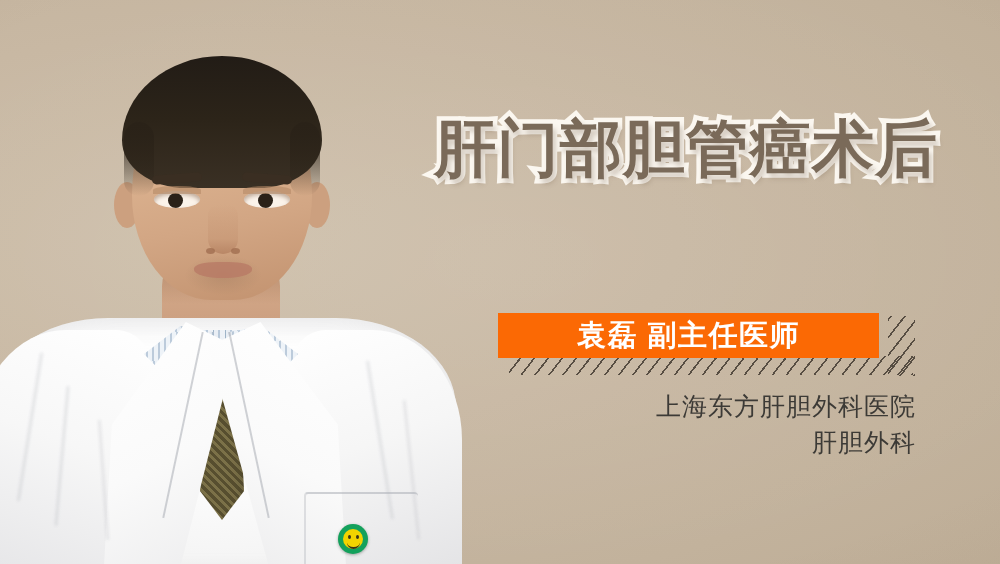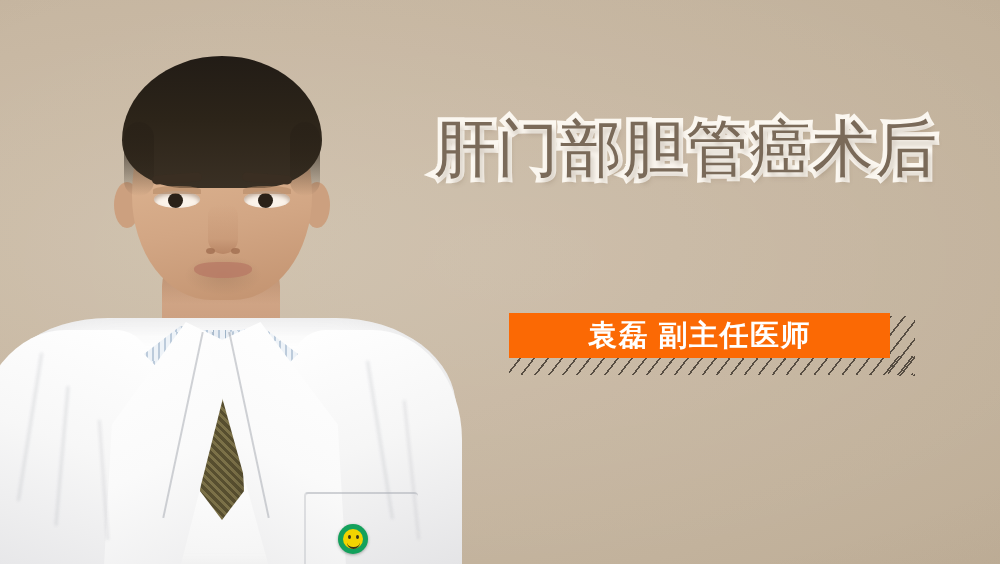--- a/index.html
+++ b/index.html
@@ -394,21 +394,21 @@
 
   
   .title-block {
     position: absolute;
     left: 434px;
     top: 112px;
     width: 534px;
   }
   .title-line {
     font-size: 62px;
-    font-weight: normal;
+    font-weight: bold;
     line-height: 74px;
     color: #7a6a59;
     letter-spacing: 1px;
     white-space: nowrap;
     -webkit-text-stroke: 9px #fbf7f0;
     paint-order: stroke fill;
     text-shadow: 3px 5px 5px rgba(120,100,78,0.30);
   }
   .title-line.l2 { margin-top: 2px; }
 
@@ -432,21 +432,21 @@
     width: 27px;
     height: 60px;
     background: repeating-linear-gradient(
       -52deg,
       #4b4238 0px, #4b4238 1.6px,
       rgba(0,0,0,0) 1.6px, rgba(0,0,0,0) 11px);
     opacity: .9;
   }
   .name-badge {
     position: absolute;
-    left: 509px;
+    left: 498px;
     top: 313px;
     width: 381px;
     height: 45px;
     background: #fb6904;
     display: flex;
     align-items: center;
     justify-content: center;
   }
   .name-badge .name-text {
     color: #ffffff;
@@ -551,14 +551,18 @@
   <div class="title-block">
     <div class="title-line l1">肝门部胆管癌术后</div>
   </div>
 
   <div class="hatch-under"></div>
   <div class="hatch-right"></div>
   <div class="name-badge">
     <span class="name-text">袁磊  副主任医师</span>
   </div>
 
+  <div class="affiliation">
+    <div class="hospital">上海东方肝胆外科医院</div>
+    <div class="department">肝胆外科</div>
+  </div>
 
 </div>
 
 </body></html>

